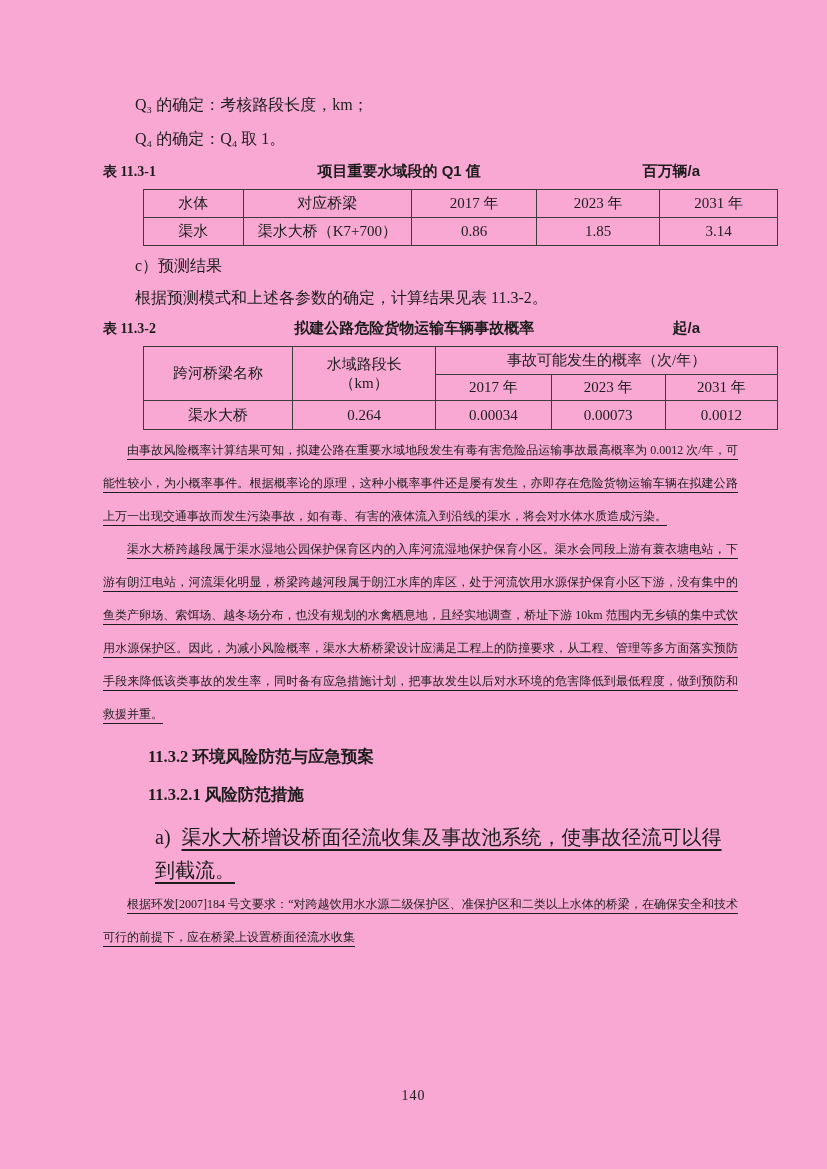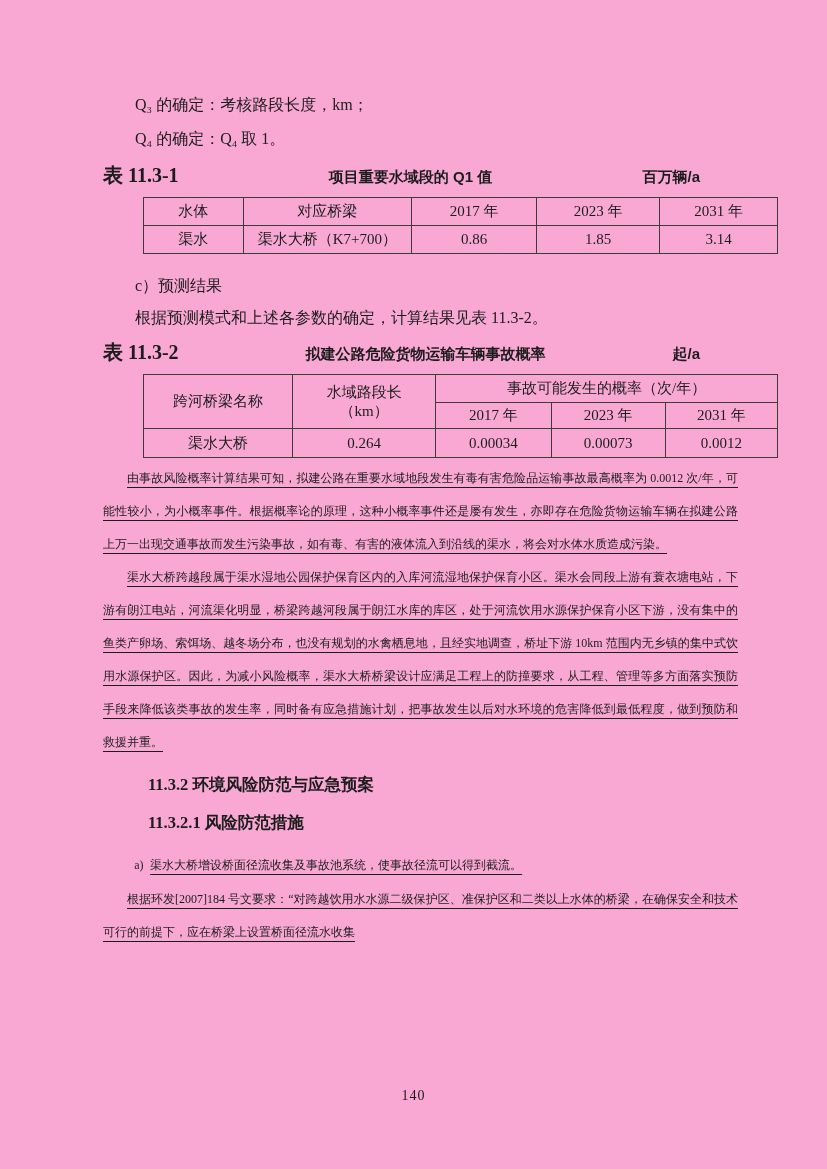--- a/index.html
+++ b/index.html
@@ -35,21 +35,21 @@
   }
   .para.underlined { text-decoration: underline; text-underline-offset: 5px; text-decoration-thickness: 1px; }
   .caption-row {
     display: flex;
     align-items: baseline;
     font-family: "Liberation Sans", "DejaVu Sans", sans-serif;
     font-weight: bold;
     font-size: 15px;
     margin: 10px 0 8px 0;
   }
-  .caption-row .tbl-label { flex: 0 0 auto; font-family: "Liberation Serif", serif; font-weight: bold; font-size: 20px; }
+  .caption-row .tbl-label { flex: 0 0 auto; font-family: "Liberation Serif", serif; font-weight: bold; font-size: 14px; }
   .caption-row .tbl-title { flex: 1 1 auto; text-align: center; }
   .caption-row .tbl-unit  { flex: 0 0 auto; margin-right: 38px; }
   table.doc-table {
     width: 100%;
     border-collapse: collapse;
     table-layout: fixed;
     font-size: 15px;
     margin-left: 40px;
   }
   table.doc-table th, table.doc-table td {
@@ -66,21 +66,21 @@
   .two-line div { line-height: 19px; }
   .section-heading {
     font-size: 16.5px;
     line-height: 24px;
     margin-top: 14px;
     margin-bottom: 14px;
     text-align: left;
     margin-left: 45px;
   }
   .item-line {
-    font-size: 12px;
+    font-size: 20px;
     line-height: 33px;
     padding-left: 2.6em;
     margin-bottom: 1px;
   }
   .item-line .item-text { text-decoration: underline; text-underline-offset: 5px; margin-left: 0.55em; }
   .spacer-s { height: 4px; }
   .page-number {
     position: absolute;
     left: 0;
     top: 1088px;
@@ -124,21 +124,21 @@
       <tr>
         <td>渠水</td>
         <td>渠水大桥（K7+700）</td>
         <td>0.86</td>
         <td>1.85</td>
         <td>3.14</td>
       </tr>
     </tbody>
       </table>
 
-    <p class="bodyline" style="margin-top:21px; margin-bottom:10px;">c）预测结果</p>
+    <p class="bodyline" style="margin-top:9px; margin-bottom:10px;">c）预测结果</p>
     <p class="bodyline" style="margin-bottom:8px;">根据预测模式和上述各参数的确定，计算结果见表 11.3-2。</p>
 
     <div class="caption-row">
       <span class="tbl-label">表 11.3-2</span>
       <span class="tbl-title">拟建公路危险货物运输车辆事故概率</span>
       <span class="tbl-unit">起/a</span>
     </div>
 
     <table class="doc-table" id="table2">
       <colgroup>

